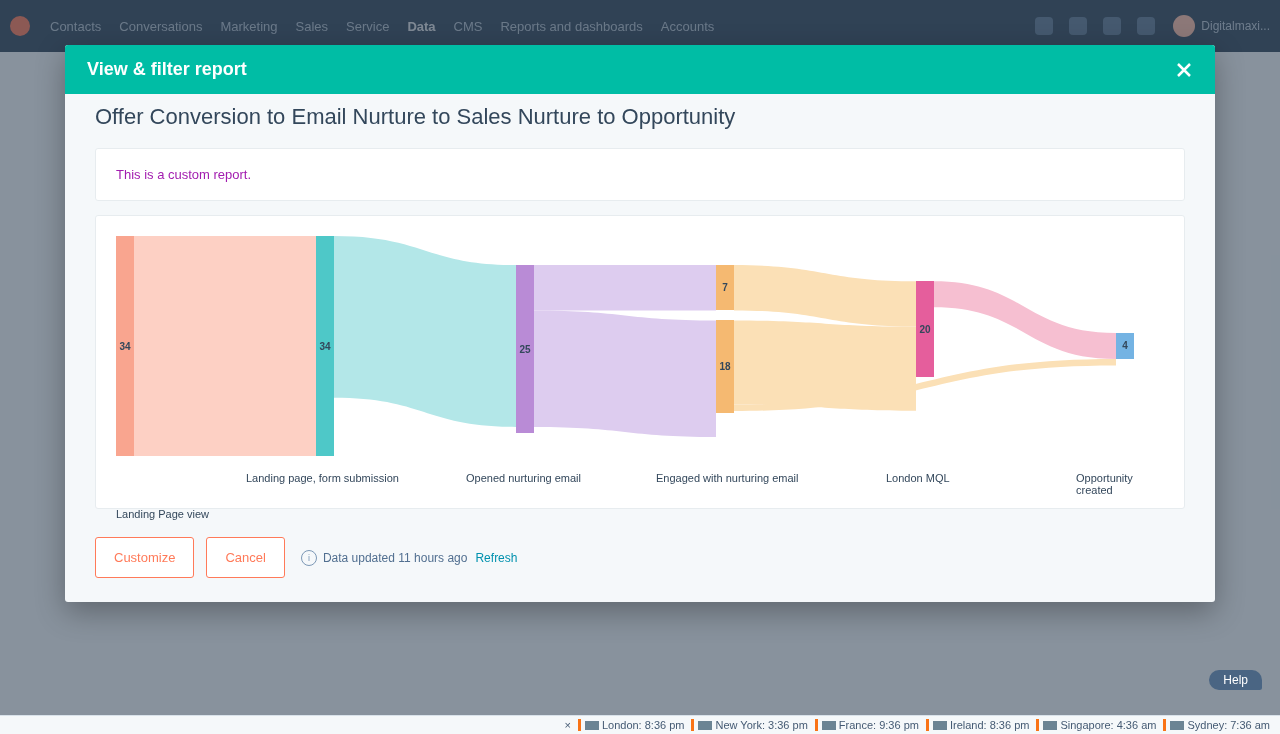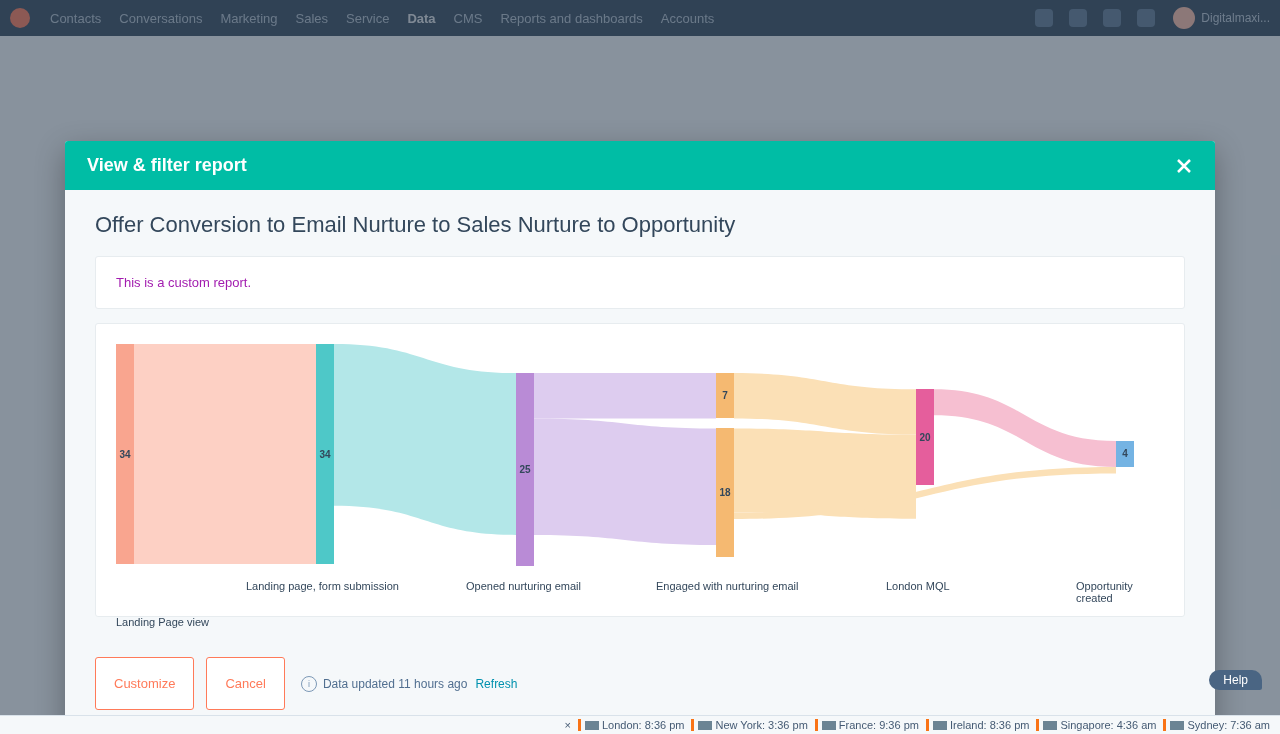--- a/index.html
+++ b/index.html
@@ -1,42 +1,42 @@
 <!DOCTYPE html>
 <html><head>
 <meta charset="utf-8">
 <style>
 html,body{margin:0;padding:0;width:1280px;height:734px;font-family:"Avenir Next","Helvetica Neue",Arial,sans-serif;background:#f5f8fa;color:#33475b;overflow:hidden}
-.topbar{height:36px;background:#33475b;display:flex;align-items:center;padding:0 10px;color:#cbd6e2;font-size:13px}
+.topbar{height:52px;background:#33475b;display:flex;align-items:center;padding:0 10px;color:#cbd6e2;font-size:13px}
 .topbar .logo{width:20px;height:20px;background:#ff7a59;border-radius:50%;margin-right:20px;position:relative}
 .topbar .logo:before,.topbar .logo:after{content:"";position:absolute;background:#ff7a59}
 .nav-item{margin-right:18px;opacity:.85}
 .nav-item.active{color:#fff;font-weight:600}
 .topbar .spacer{flex:1}
 .topbar .icon{width:18px;height:18px;margin:0 8px;background:#7691ad;border-radius:4px;opacity:.7}
 .topbar .avatar{width:22px;height:22px;border-radius:50%;background:#ffbfa8;margin-left:10px;margin-right:6px}
 .topbar .acct{font-size:12px;opacity:.9}
-.overlay{position:absolute;inset:0;background:rgba(45,62,80,.55);display:flex;align-items:flex-end;justify-content:center;padding-top:45px}
+.overlay{position:absolute;inset:0;background:rgba(45,62,80,.55);display:flex;align-items:flex-start;justify-content:center;padding-top:45px}
 .modal{width:1150px;background:#f5f8fa;border-radius:3px;overflow:hidden;box-shadow:0 10px 30px rgba(0,0,0,.3)}
 .modal-header{background:#00bda5;color:#fff;padding:14px 22px;display:flex;align-items:center;justify-content:space-between}
 .modal-header h2{margin:0;font-size:18px;font-weight:600}
 .close-x{width:18px;height:18px;cursor:pointer}
 .close-x svg{width:18px;height:18px;stroke:#fff;stroke-width:2.5}
-.modal-body{padding:22px 30px}
+.modal-body{padding:10px 30px}
 .modal-body h3{margin:0 0 18px;font-size:22px;font-weight:400;color:#33475b}
 .card{background:#fff;border:1px solid #e7ecef;border-radius:3px;padding:18px 20px;margin-bottom:14px}
 .card h4{margin:0 0 10px;font-size:14px;font-weight:600;color:#33475b}
 .card p{margin:0;font-size:13px;color:#a21caf}
 .chart-card{background:#fff;border:1px solid #e7ecef;border-radius:3px;padding:20px;margin-bottom:18px}
 .chart-wrap{position:relative;width:1060px;height:230px}
 .node{position:absolute;width:18px;display:flex;align-items:center;justify-content:center}
 .node span{font-size:10px;font-weight:700;color:#33475b}
 .labels-row{position:relative;height:16px;margin-top:6px}
 .footer-row{display:flex;align-items:center;padding:0 30px 24px}
-.btn{border:1px solid #ff7a59;background:#fff;color:#ff7a59;font-size:13px;font-weight:500;padding:18px 18px;border-radius:3px;margin-right:12px;cursor:pointer}
+.btn{border:1px solid #ff7a59;background:#fff;color:#ff7a59;font-size:13px;font-weight:500;padding:12px 18px;border-radius:3px;margin-right:12px;cursor:pointer}
 .meta{display:flex;align-items:center;font-size:12px;color:#516f90;margin-left:4px}
 .meta .info{display:inline-flex;width:14px;height:14px;border:1.5px solid #7c98b6;border-radius:50%;align-items:center;justify-content:center;font-size:9px;color:#7c98b6;margin-right:6px}
 .refresh{color:#0091ae;margin-left:8px;cursor:pointer;font-weight:500}
 .help-pill{position:absolute;right:18px;bottom:44px;background:#4a6583;color:#fff;font-size:12px;padding:3px 14px;border-radius:16px 16px 4px 16px}
 .worldclock{position:absolute;bottom:0;left:0;right:0;height:18px;background:#f5f8fa;border-top:1px solid #d9e2ea;font-size:11px;color:#445a73;display:flex;justify-content:flex-end;align-items:center;padding-right:6px;gap:3px}
 .worldclock span{padding:0 4px;border-left:3px solid #f97316}
 .flag{display:inline-block;width:14px;height:9px;background:#6b8494;margin-right:3px;vertical-align:-1px}
 </style>
 </head>
 <body>
@@ -89,27 +89,27 @@
               <path d="M618,84.41176470588235 C709,84.41176470588235 709,90.58823529411765 800,90.58823529411765 L800,174.7058823529412 C709,174.7058823529412 709,168.52941176470588 618,168.52941176470588 Z" fill="#fbe0b6"></path>
               <path d="M818,45.294117647058826 C909,45.294117647058826 909,97.05882352941177 1000,97.05882352941177 L1000,122.94117647058823 C909,122.94117647058823 909,71.1764705882353 818,71.1764705882353 Z" fill="#f6bfd1"></path>
               <path d="M618,168.52941176470588 C809,168.52941176470588 809,122.94117647058823 1000,122.94117647058823 L1000,129.41176470588235 C809,129.41176470588235 809,175 618,175 Z" fill="#fbe0b6"></path>
             </svg>
             <div class="node" style="left: 0px; top: 0px; height: 220px; background: rgb(249, 165, 143);">
               <span>34</span>
             </div>
             <div class="node" style="left: 200px; top: 0px; height: 220px; background: rgb(78, 200, 200);">
               <span>34</span>
             </div>
-            <div class="node" style="left: 400px; top: 29.1176px; height: 193px; background: rgb(185, 139, 214);">
+            <div class="node" style="left: 400px; top: 29.1176px; height: 168px; background: rgb(185, 139, 214);">
               <span>25</span>
             </div>
             <div class="node" style="left: 600px; top: 29.1176px; height: 45.2941px; background: rgb(245, 185, 113);">
               <span>7</span>
             </div>
-            <div class="node" style="left: 600px; top: 84.4118px; height: 129px; background: rgb(245, 185, 113);">
+            <div class="node" style="left: 600px; top: 84.4118px; height: 93px; background: rgb(245, 185, 113);">
               <span>18</span>
             </div>
             <div class="node" style="left: 800px; top: 45.2941px; height: 96px; background: rgb(229, 94, 156);">
               <span>20</span>
             </div>
             <div class="node" style="left: 1000px; top: 97.0588px; height: 25.8824px; background: rgb(116, 179, 227);">
               <span>4</span>
             </div>
           </div>
         <div class="labels-row" id="chart-labels">

